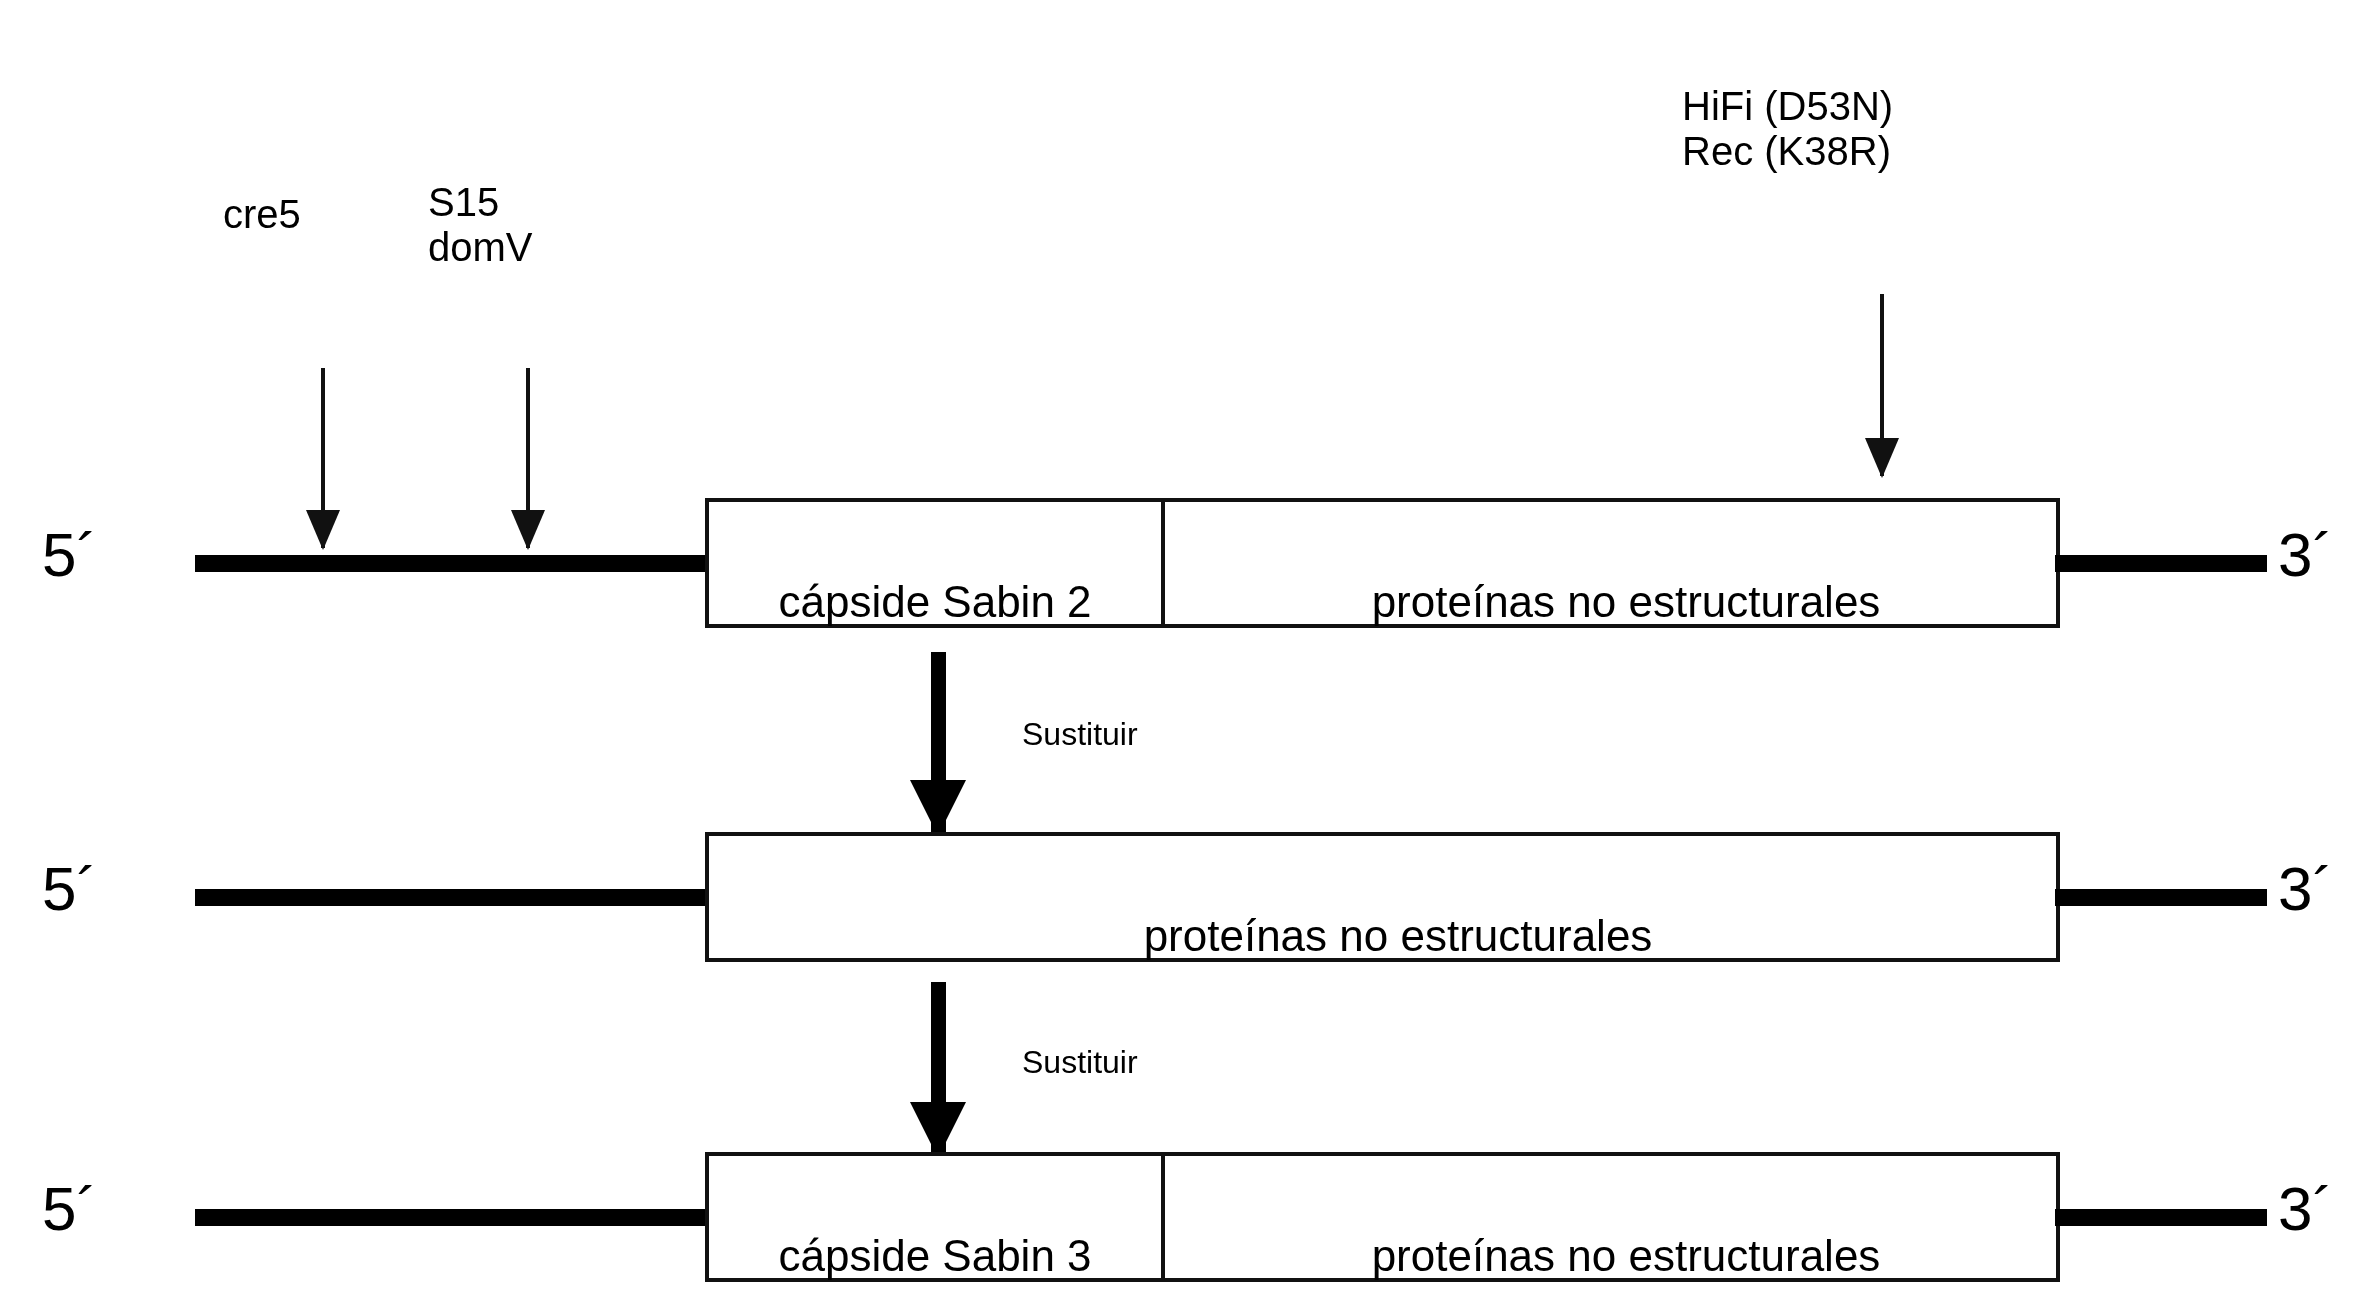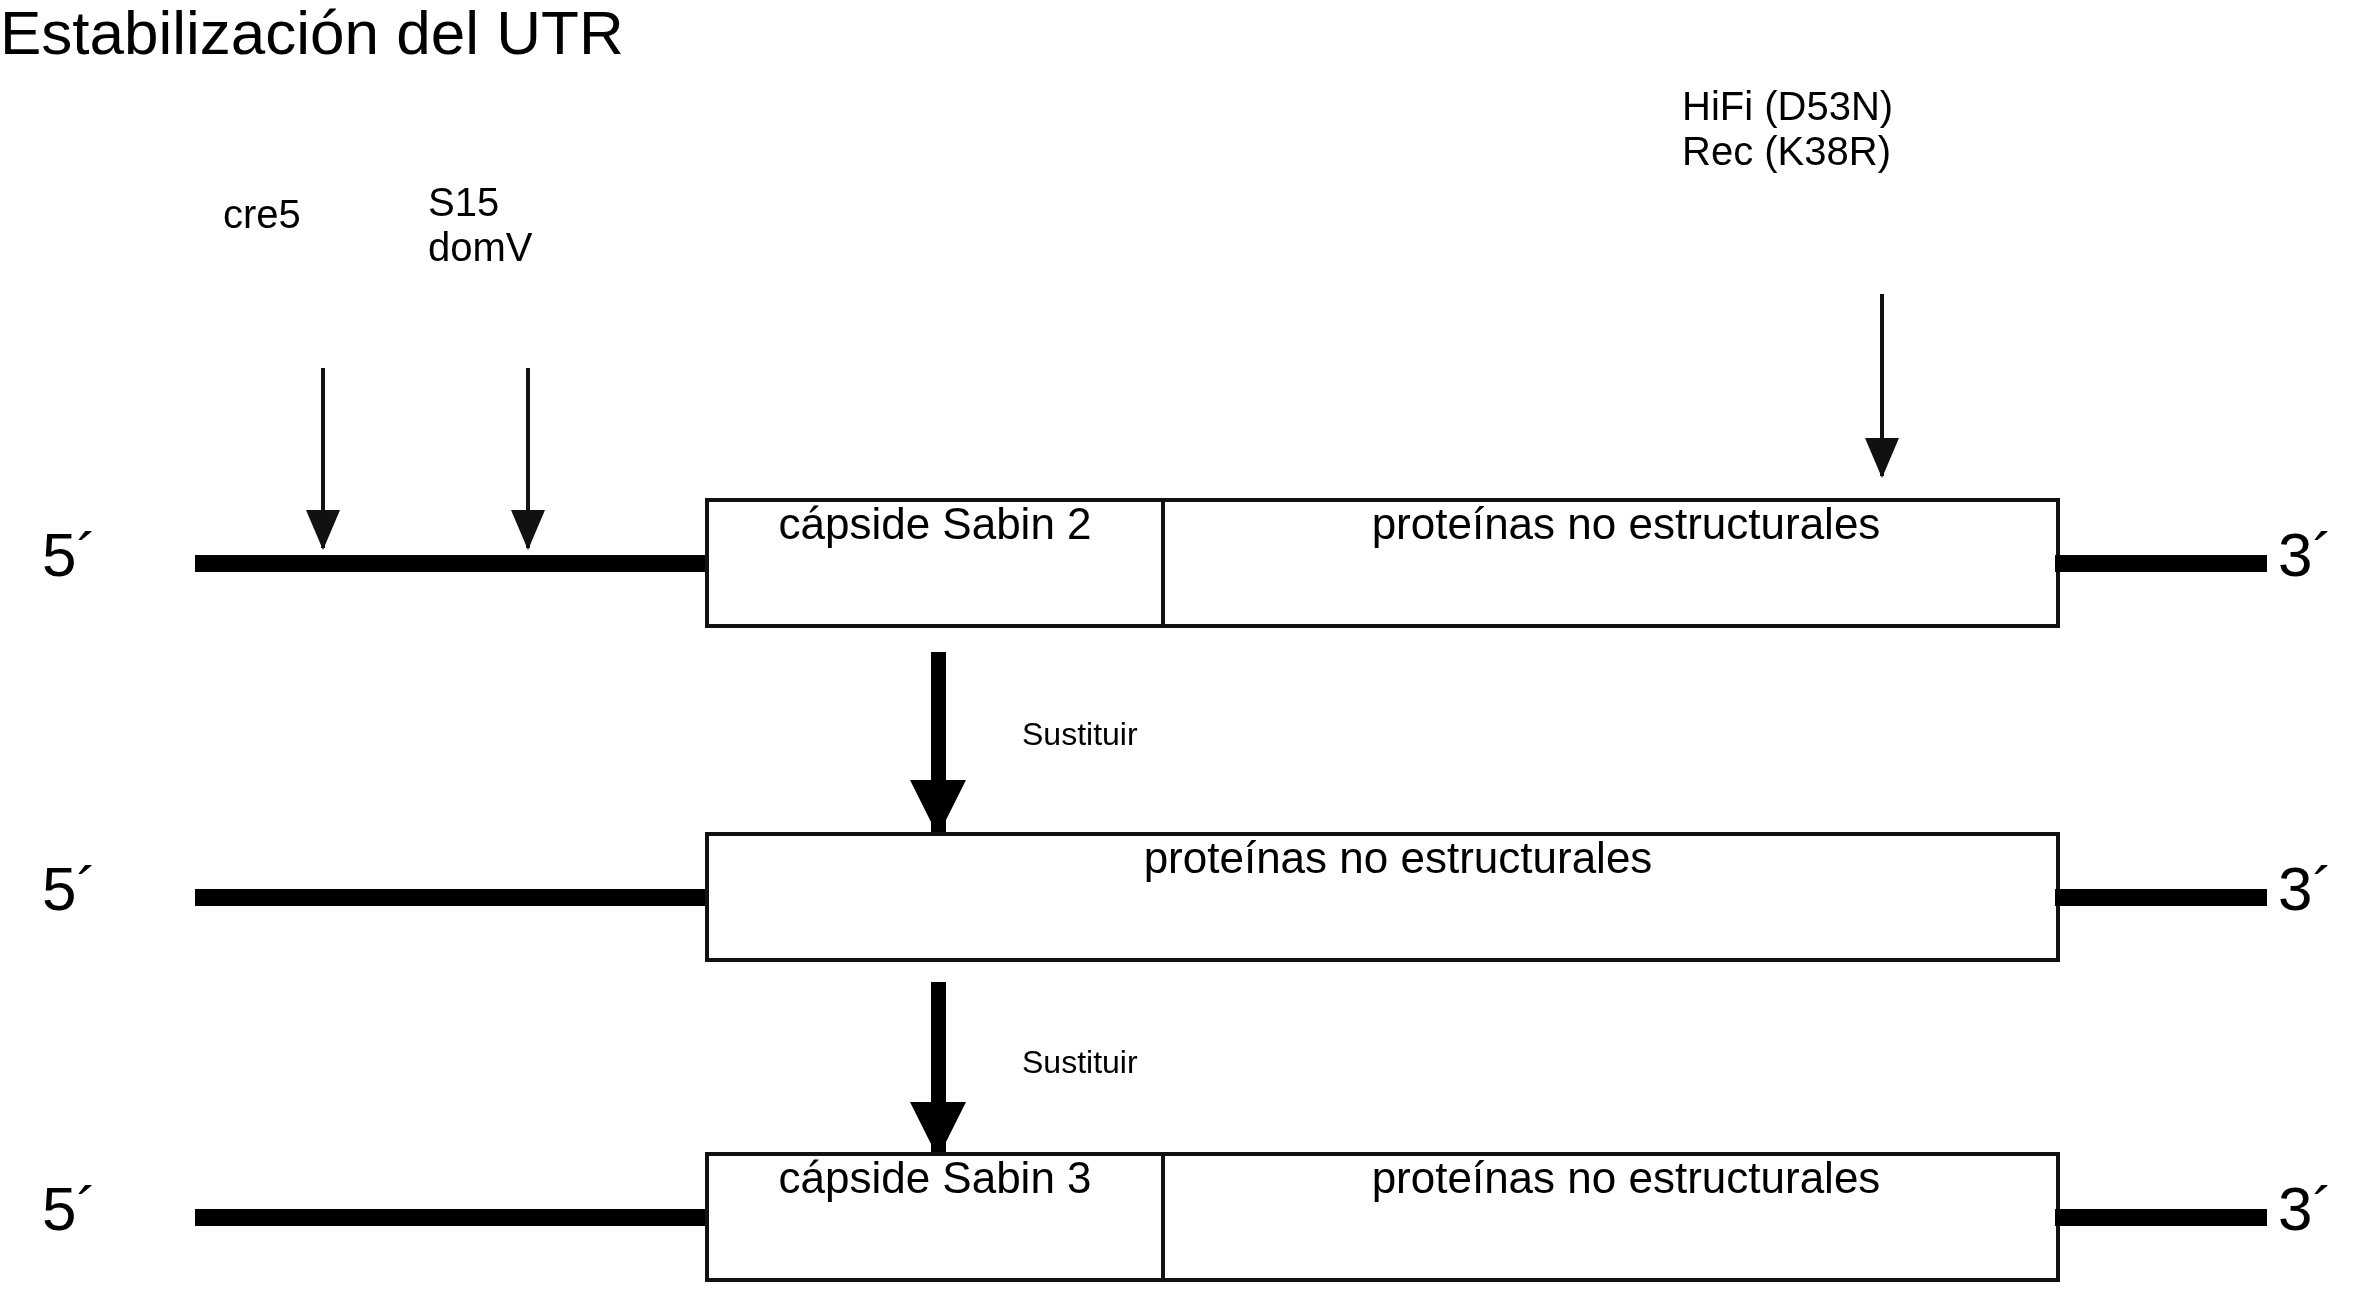--- a/index.html
+++ b/index.html
@@ -27,21 +27,21 @@
         white-space:nowrap;color:#000;}
   .end3{position:absolute;left:2278px;top:26px;font-size:62px;line-height:1;
         white-space:nowrap;color:#000;}
 
   .utr5{position:absolute;left:195px;top:57px;width:515px;height:17px;background:#000;}
   .utr3{position:absolute;left:2055px;top:57px;width:212px;height:17px;background:#000;}
 
   .orf{position:absolute;left:705px;top:0px;width:1355px;height:130px;
        border:4px solid #111;box-sizing:border-box;background:#fff;
        display:flex;align-items:stretch;}
-  .seg{display:flex;align-items:flex-start;justify-content:center;box-sizing:border-box;}
+  .seg{display:flex;align-items:flex-end;justify-content:center;box-sizing:border-box;}
   .seg-cap{width:456px;border-right:4px solid #111;}
   .seg-nsp{flex:1;padding-left:31px;}
   .seg-label{font-size:44px;line-height:1;white-space:nowrap;color:#000;}
 
   
   .thin-arrow{position:absolute;}
   .thin-arrow .shaft{position:absolute;left:50%;top:0;width:4px;height:100%;
                      margin-left:-2px;background:#111;}
   .thin-arrow .head{position:absolute;left:50%;bottom:-2px;margin-left:-17px;
                     width:0;height:0;border-left:17px solid transparent;
@@ -62,21 +62,20 @@
 
   .sub-label{position:absolute;font-size:32px;line-height:1;white-space:nowrap;color:#000;}
   #sub-label-1{left:1022px;top:718px;}
   #sub-label-2{left:1022px;top:1046px;}
 </style>
 </head>
 <body>
 
 <div id="stage">
 
-  <div class="ttl" id="title-utr">Estabilización del UTR</div>
 
   <div class="ann" id="ann-cre5">
     <div>cre5</div>
   </div>
   <div class="ann" id="ann-s15">
     <div>S15</div>
     <div>domV</div>
   </div>
 
   <div class="ann" id="ann-pol">

